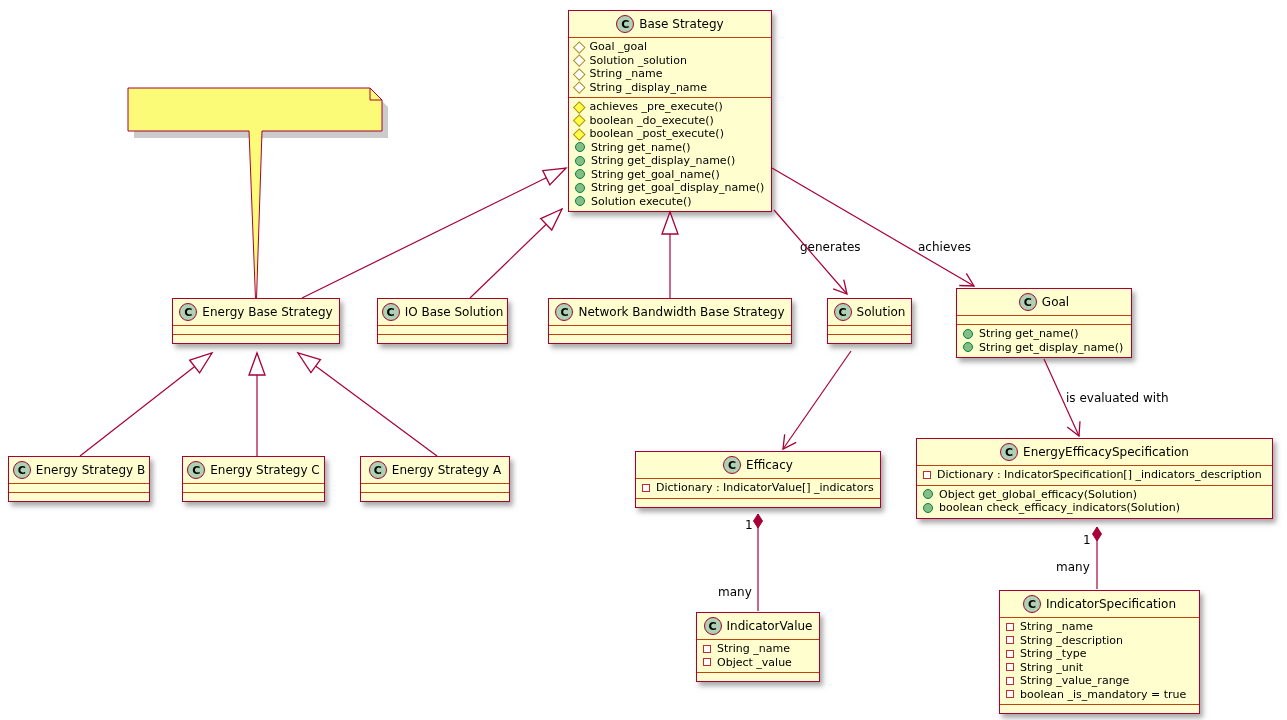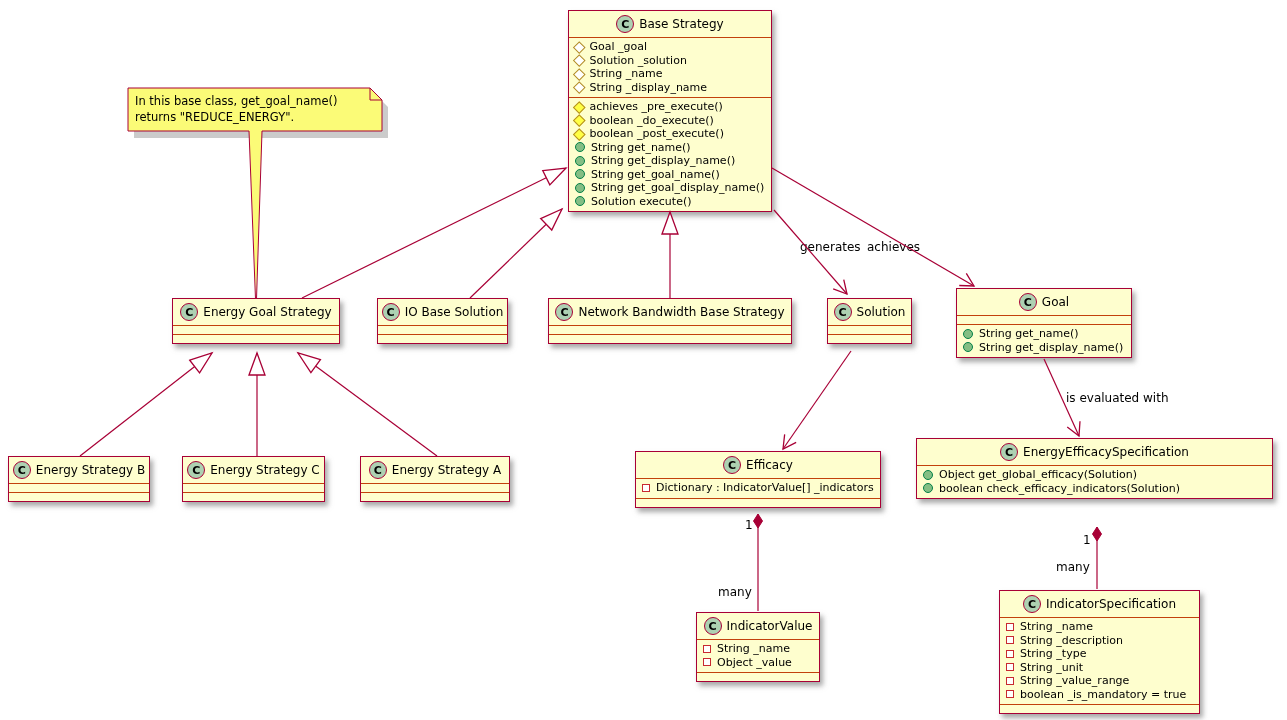--- a/index.html
+++ b/index.html
@@ -72,21 +72,20 @@
 
     <line x1="774" y1="210" x2="847" y2="294" stroke="#A80036" stroke-width="1.2" marker-end="url(#mVee)"></line>
     <line x1="772" y1="168" x2="974" y2="286" stroke="#A80036" stroke-width="1.2" marker-end="url(#mVee)"></line>
     <line x1="851" y1="351" x2="783" y2="449" stroke="#A80036" stroke-width="1.2" marker-end="url(#mVee)"></line>
     <line x1="1044" y1="359" x2="1079" y2="436" stroke="#A80036" stroke-width="1.2" marker-end="url(#mVee)"></line>
 
     <line x1="758" y1="514" x2="758" y2="611" stroke="#A80036" stroke-width="1.2" marker-start="url(#mDia)"></line>
     <line x1="1097" y1="527" x2="1097" y2="589" stroke="#A80036" stroke-width="1.2" marker-start="url(#mDia)"></line>
   </svg>
 
-  <div class="note-text">In this base class, get_goal_name() returns "REDUCE_ENERGY".</div>
 
   <div class="boxes">
 
     <div class="uml-class" style="left:568px;top:10px;width:204px;">
       <div class="uml-title">
         <span class="ccircle">C</span>
         <span>Base Strategy</span>
       </div>
       <div class="sec">
         <div class="row">
@@ -138,21 +137,21 @@
         <div class="row">
             <span class="ic circ-f"></span>
             <span>Solution execute()</span>
           </div>
       </div>
     </div>
 
     <div class="uml-class" style="left:172px;top:298px;width:168px;">
       <div class="uml-title">
         <span class="ccircle">C</span>
-        <span>Energy Goal Strategy</span>
+        <span>Energy Base Strategy</span>
       </div>
       <div class="sec empty"></div>
       <div class="sec empty"></div>
     </div>
 
     <div class="uml-class" style="left:377px;top:298px;width:131px;">
       <div class="uml-title">
         <span class="ccircle">C</span>
         <span>IO Base Solution</span>
       </div>
@@ -237,20 +236,26 @@
       <div class="sec empty"></div>
     </div>
 
     <div class="uml-class" style="left:916px;top:438px;width:357px;">
       <div class="uml-title">
         <span class="ccircle">C</span>
         <span>EnergyEfficacySpecification</span>
       </div>
       <div class="sec">
         <div class="row">
+            <span class="ic sq-h"></span>
+            <span>Dictionary : IndicatorSpecification[] _indicators_description</span>
+          </div>
+      </div>
+      <div class="sec">
+        <div class="row">
             <span class="ic circ-f"></span>
             <span>Object get_global_efficacy(Solution)</span>
           </div>
         <div class="row">
             <span class="ic circ-f"></span>
             <span>boolean check_efficacy_indicators(Solution)</span>
           </div>
       </div>
     </div>
 
@@ -302,20 +307,20 @@
             <span class="ic sq-h"></span>
             <span>boolean _is_mandatory = true</span>
           </div>
       </div>
       <div class="sec empty"></div>
     </div>
 
   </div>
 
   <div class="edge-label" style="left:800px;top:240px;">generates</div>
-  <div class="edge-label" style="left:867px;top:240px;text-align:center;">achieves</div>
+  <div class="edge-label" style="left:918px;top:240px;text-align:center;">achieves</div>
   <div class="edge-label" style="left:1066px;top:391px;">is evaluated with</div>
   <div class="edge-label" style="left:745px;top:518px;">1</div>
   <div class="edge-label" style="left:718px;top:585px;">many</div>
   <div class="edge-label" style="left:1083px;top:533px;">1</div>
   <div class="edge-label" style="left:1056px;top:560px;">many</div>
 
 </div>
 
 </body></html>

